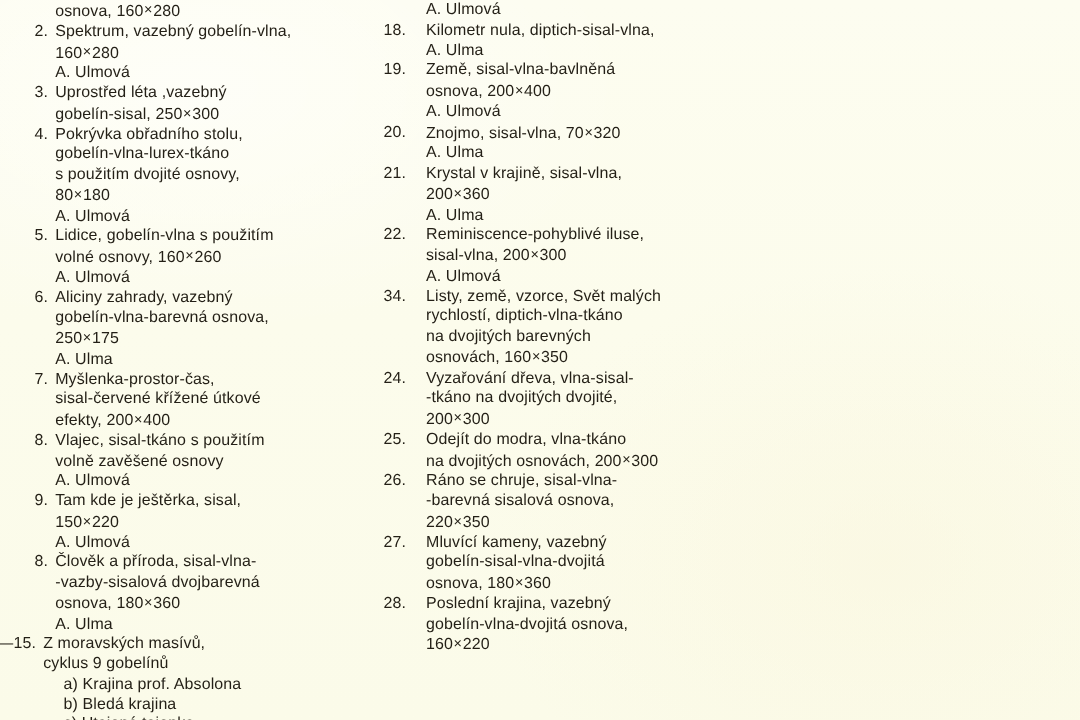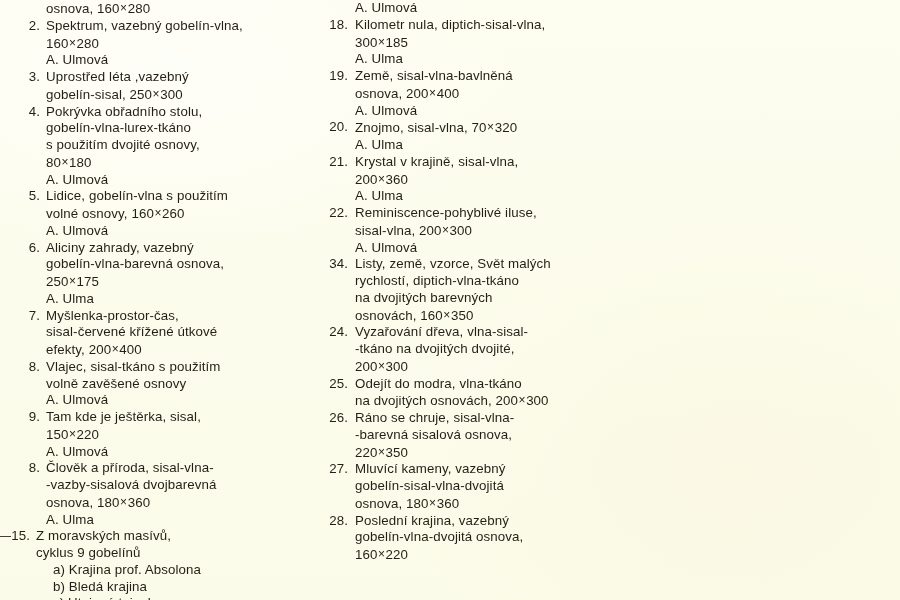--- a/index.html
+++ b/index.html
@@ -47,21 +47,21 @@
   }
   .entry-num {
     flex: 0 0 auto;
     text-align: right;
     font-size: 13.3px;
     line-height: 16.75px;
     letter-spacing: 0.1px;
     white-space: nowrap;
   }
   .column-left  .entry-num { width: 40px; }
-  .column-right .entry-num { width: 38px; }
+  .column-right .entry-num { width: 38px; text-align: center; }
 
   .entry-body {
     flex: 1 1 auto;
     font-size: 13.3px;
     line-height: 16.75px;
     letter-spacing: 0.1px;
   }
   .column-left  .entry-body { padding-left: 6px; }
   .column-right .entry-body { padding-left: 7px; }
 
@@ -187,21 +187,20 @@
       <div class="entry continuation">
         <div class="entry-num"></div>
         <div class="entry-body">
           <div class="line author">A. Ulmová</div>
         </div>
       </div>
       <div class="entry">
         <div class="entry-num">18.</div>
         <div class="entry-body">
           <div class="line">Kilometr nula, diptich-sisal-vlna,</div>
-          <div class="line">300<span class="x">×</span>185</div>
           <div class="line author">A. Ulma</div>
         </div>
       </div>
       <div class="entry">
         <div class="entry-num">19.</div>
         <div class="entry-body">
           <div class="line">Země, sisal-vlna-bavlněná</div>
           <div class="line">osnova, 200<span class="x">×</span>400</div>
           <div class="line author">A. Ulmová</div>
         </div>

